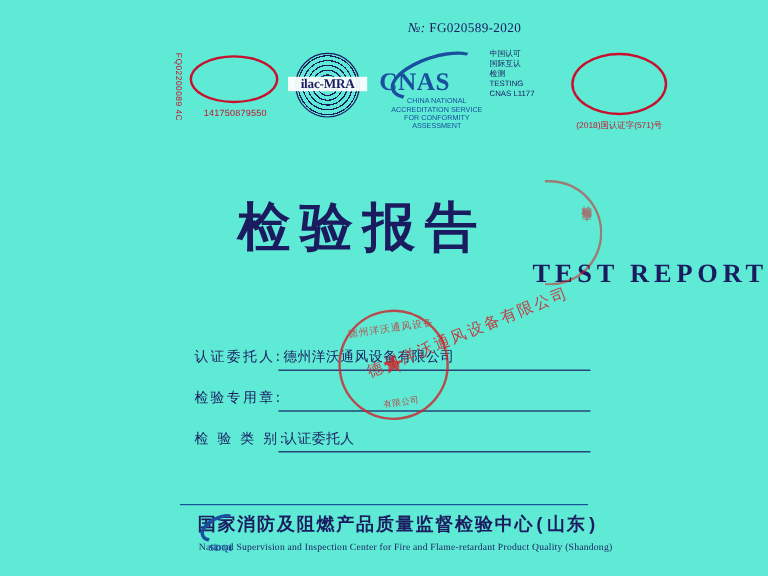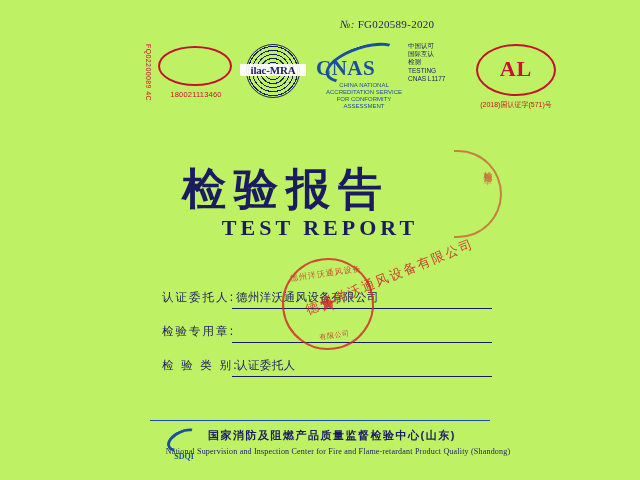--- a/index.html
+++ b/index.html
@@ -10,21 +10,21 @@
     width: 640px;
     height: 480px;
     background: #ffffff;
     font-family: "Liberation Sans", sans-serif;
     overflow: hidden;
   }
   .page {
     position: relative;
     width: 640px;
     height: 480px;
-    background: #bef264;
+    background: #5eead4;
     overflow: hidden;
   }
 
   
   .report-no {
     position: absolute;
     top: 18px;
     left: 340px;
     font-size: 11px;
     color: #1b1b60;
@@ -201,27 +201,28 @@
     position: absolute;
     top: 160px;
     left: 0;
     width: 572px;
     text-align: center;
     font-size: 44px;
     font-weight: bold;
     letter-spacing: 8px;
     color: #1b1b60;
     font-family: "DejaVu Sans", sans-serif;
+    padding-left: 16px;
   }
   .title-en {
     position: absolute;
     top: 215px;
     left: 0;
     width: 640px;
-    text-align: center;
+    text-align: right;
     font-size: 22px;
     font-weight: bold;
     letter-spacing: 4px;
     color: #1b1b60;
     font-family: "Liberation Serif", serif;
   }
 
   
   .fields {
     position: absolute;
@@ -373,25 +374,25 @@
   .sdqi-text {
     position: absolute;
     top: 22px; left: 0;
     width: 36px;
     font-size: 8px;
     color: #1a4fa0;
     font-weight: bold;
     font-family: "Liberation Serif", serif;
   }
   .footer-cn {
-    font-size: 11px;
+    font-size: 15px;
     font-weight: bold;
     color: #1b1b60;
     letter-spacing: 1.5px;
-    font-family: Liberation Sans, sans-serif;
+    font-family: Liberation Mono, monospace;
     padding-left: 24px;
   }
   .footer-en {
     margin-top: 4px;
     font-size: 8px;
     color: #1b1b60;
     letter-spacing: .2px;
     font-family: "Liberation Serif", serif;
     padding-left: 36px;
   }
@@ -405,21 +406,21 @@
     <span class="no-label">№:</span>
     <span>FG020589-2020</span>
   </div>
 
   <div class="logo-row">
 
     <div class="vcode">FQ02200089 4C</div>
 
     <div class="logo logo-cma">
       <div class="cma-oval"></div>
-      <div class="cma-num">180021113460</div>
+      <div class="cma-num">141750879550</div>
     </div>
 
     <div class="logo logo-ilac">
       <div class="ilac-circle"></div>
       <div class="ilac-band">ilac-MRA</div>
     </div>
 
     <div class="logo logo-cnas">
       <div class="cnas-swoosh"></div>
       <div class="cnas-text">CNAS</div>
@@ -434,21 +435,20 @@
         <div>中国认可</div>
         <div>国际互认</div>
         <div>检测</div>
         <div>TESTING</div>
         <div>CNAS L1177</div>
       </div>
     </div>
 
     <div class="logo logo-cal">
       <div class="cal-oval"></div>
-      <div class="cal-text">AL</div>
       <div class="cal-num">(2018)国认证字(571)号</div>
     </div>
   </div>
 
   <div class="title-cn">检验报告</div>
   <div class="title-en">TEST REPORT</div>
 
   <div class="seal-edge"></div>
   <div class="seal-edge-text">检验专用章</div>
 

